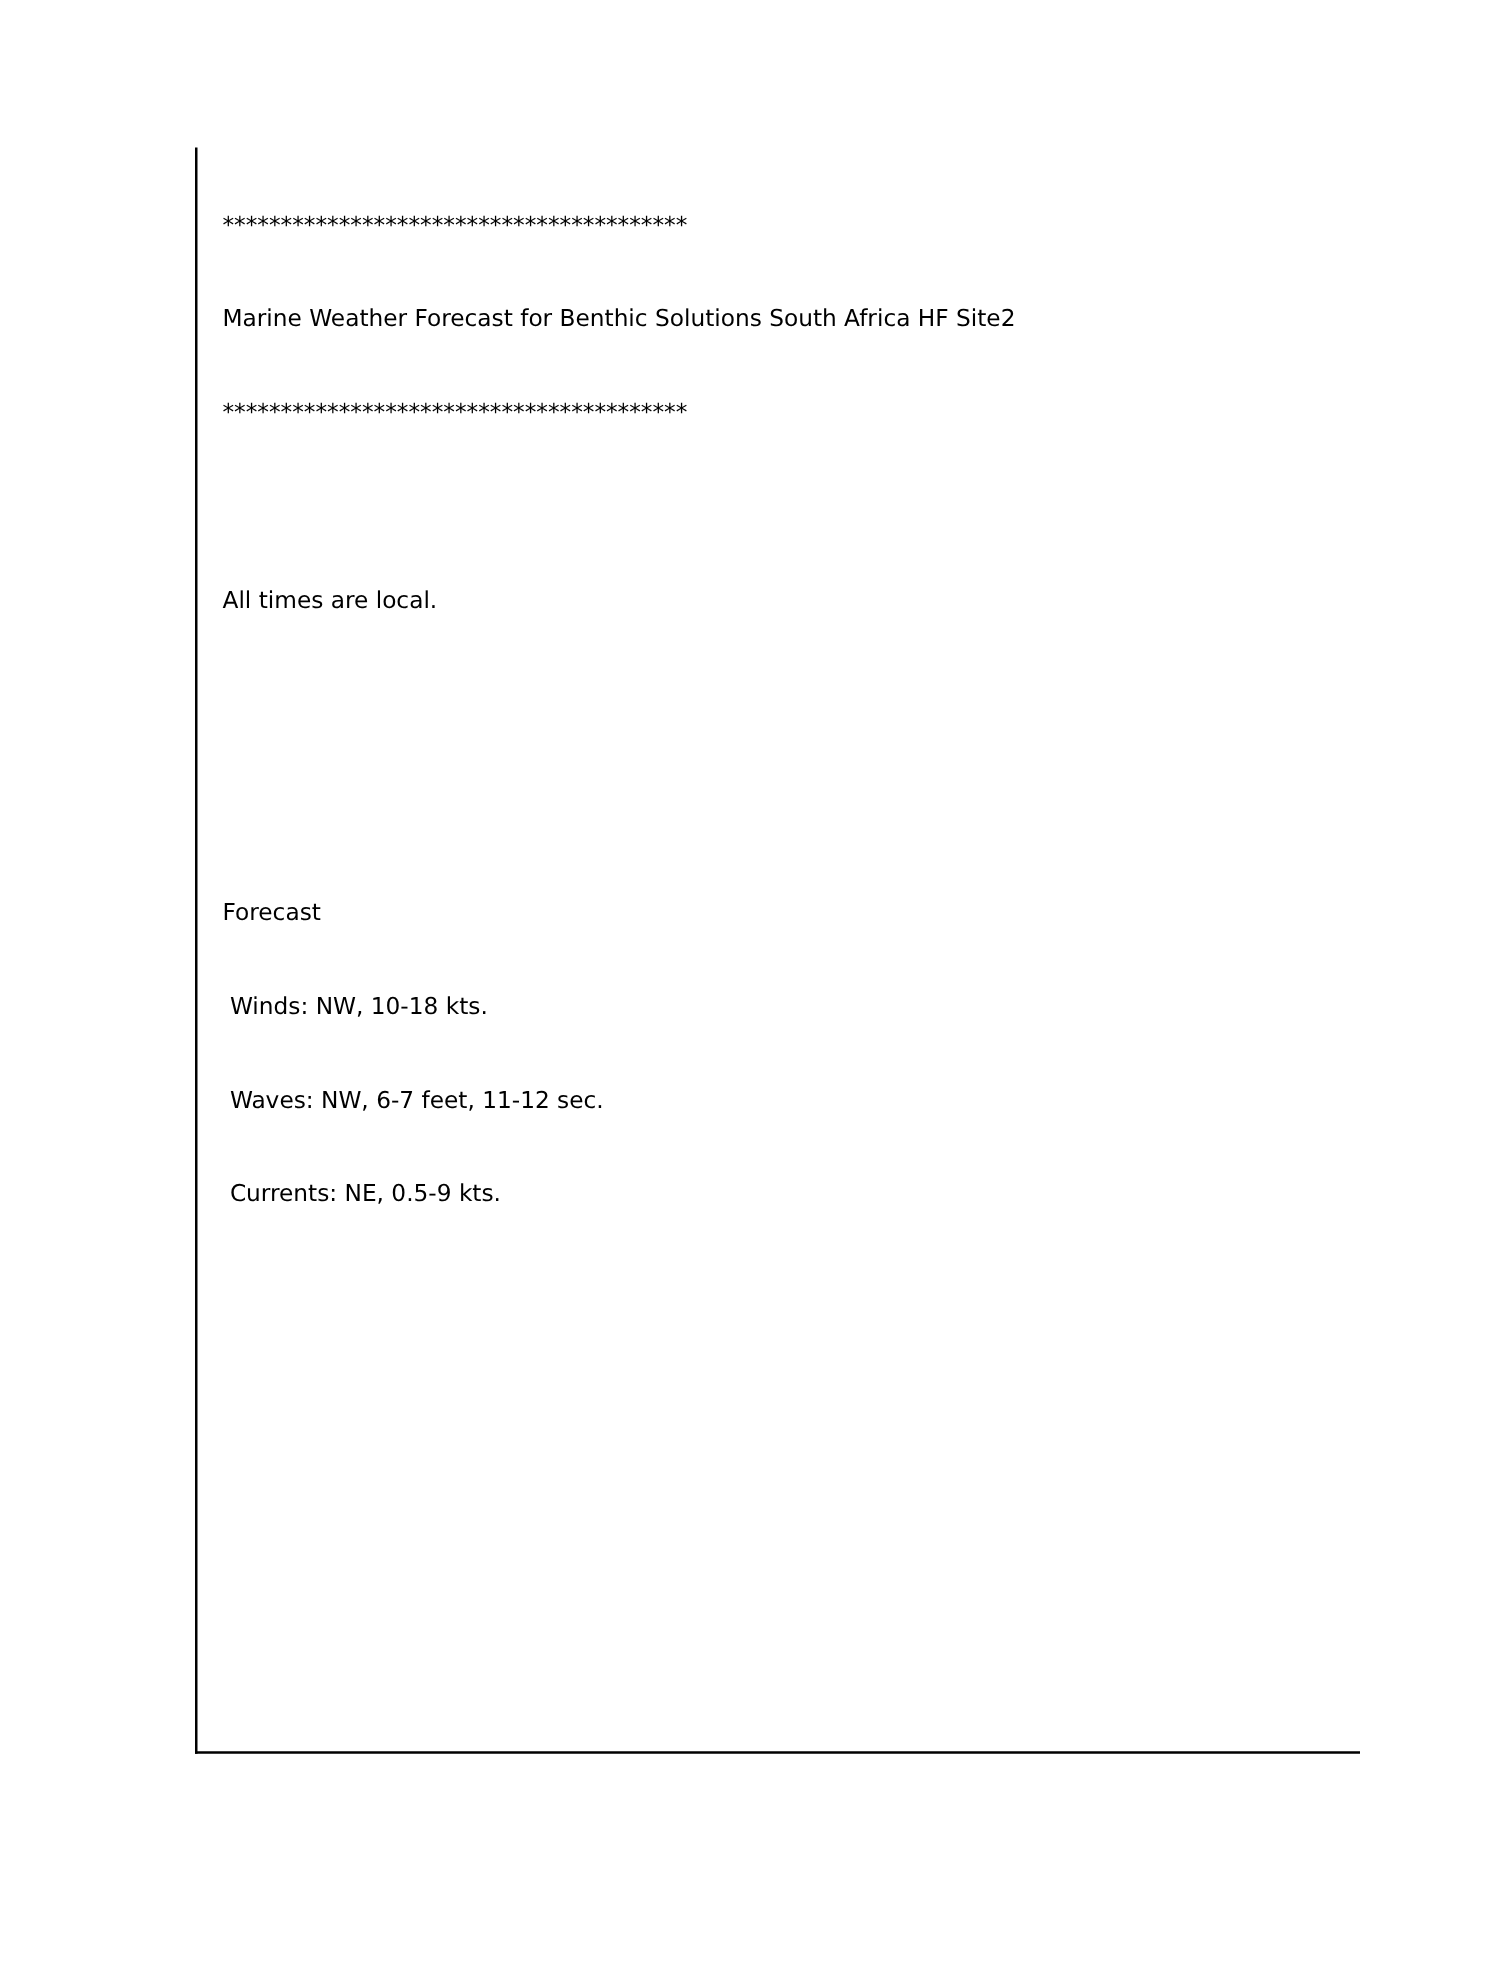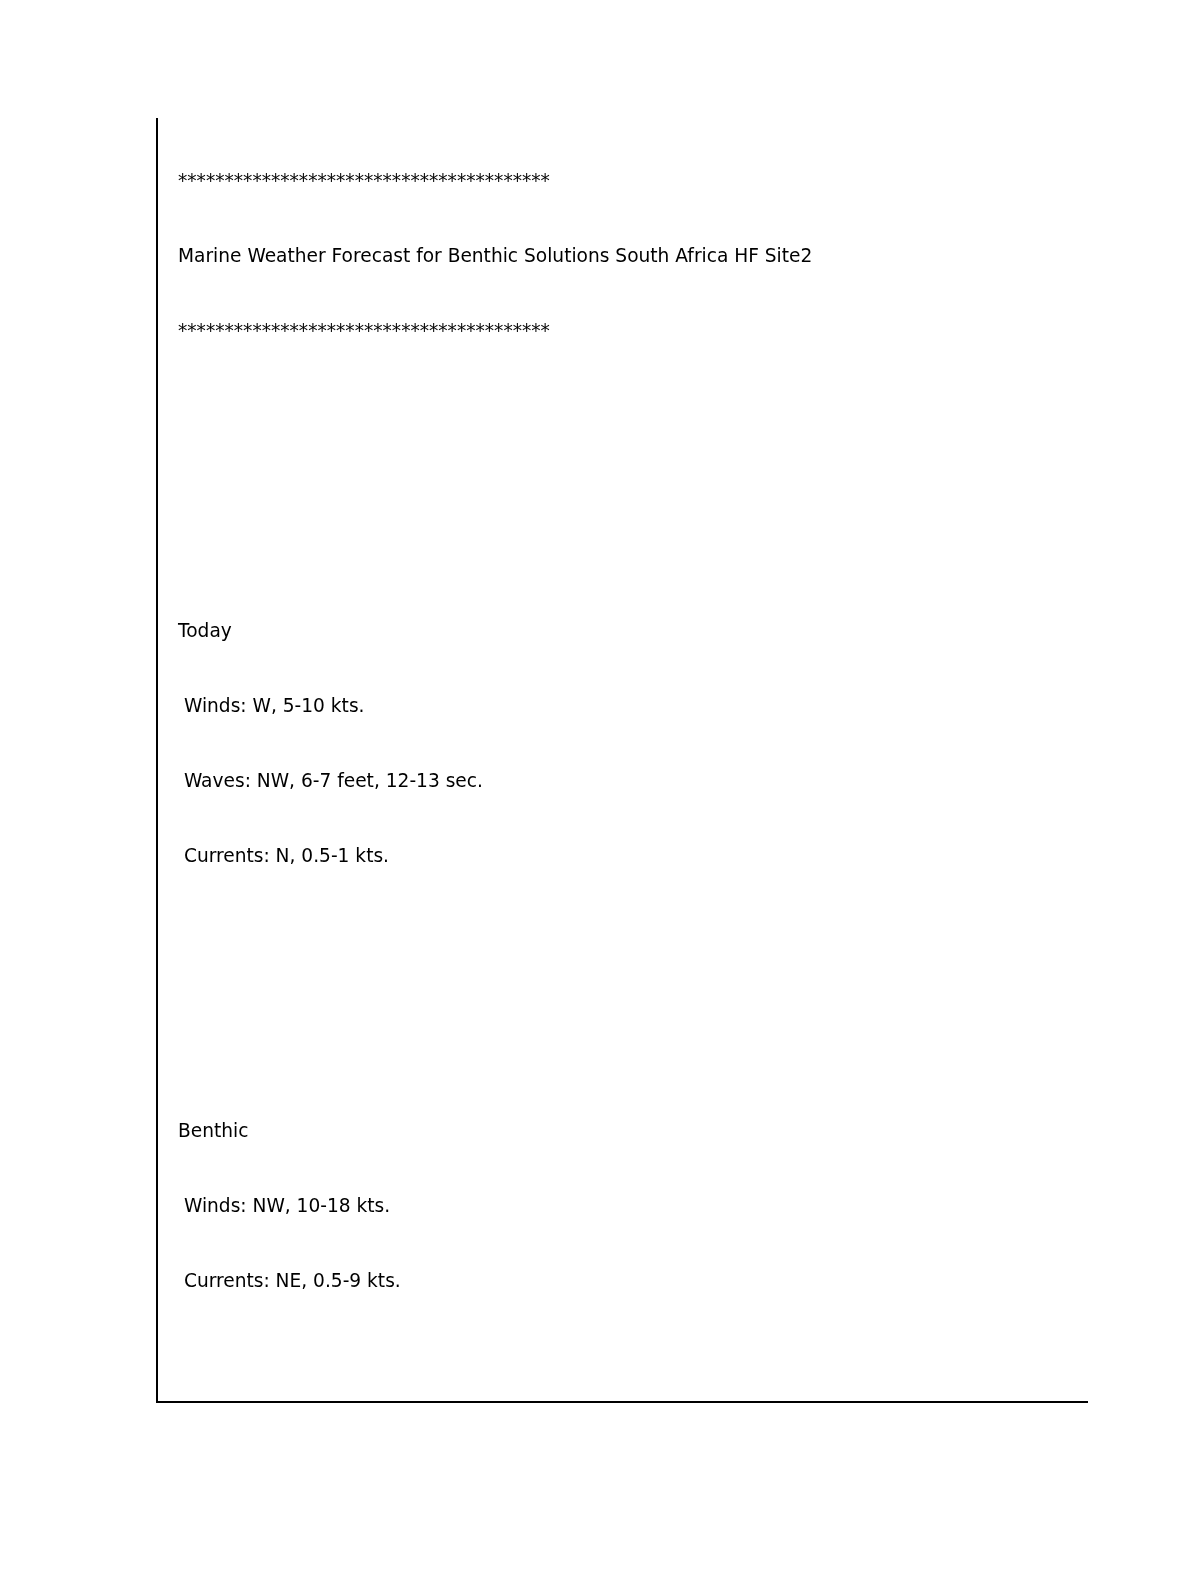--- a/index.html
+++ b/index.html
@@ -42,33 +42,28 @@
 </head>
 <body>
 
 <div class="page-box"></div>
 
 <div class="doc">
   <div class="line">****************************************</div>
   <div class="line">Marine Weather Forecast for Benthic Solutions South Africa HF Site2</div>
   <div class="line">****************************************</div>
   <div class="line"></div>
+  <div class="line">All times are local.</div>
   <div class="line"></div>
 
-  <div class="section">
-    <div class="line">Today</div>
-    <div class="line"> Winds: W, 5-10 kts.</div>
-    <div class="line"> Waves: NW, 6-7 feet, 12-13 sec.</div>
-    <div class="line"> Currents: N, 0.5-1 kts.</div>
-    <div class="line"></div>
-  </div>
 
   <div class="section">
-    <div class="line">Benthic</div>
+    <div class="line">Forecast</div>
     <div class="line"> Winds: NW, 10-18 kts.</div>
+    <div class="line"> Waves: NW, 6-7 feet, 11-12 sec.</div>
     <div class="line"> Currents: NE, 0.5-9 kts.</div>
     <div class="line"></div>
   </div>
 
   
 
   
 
   
 

